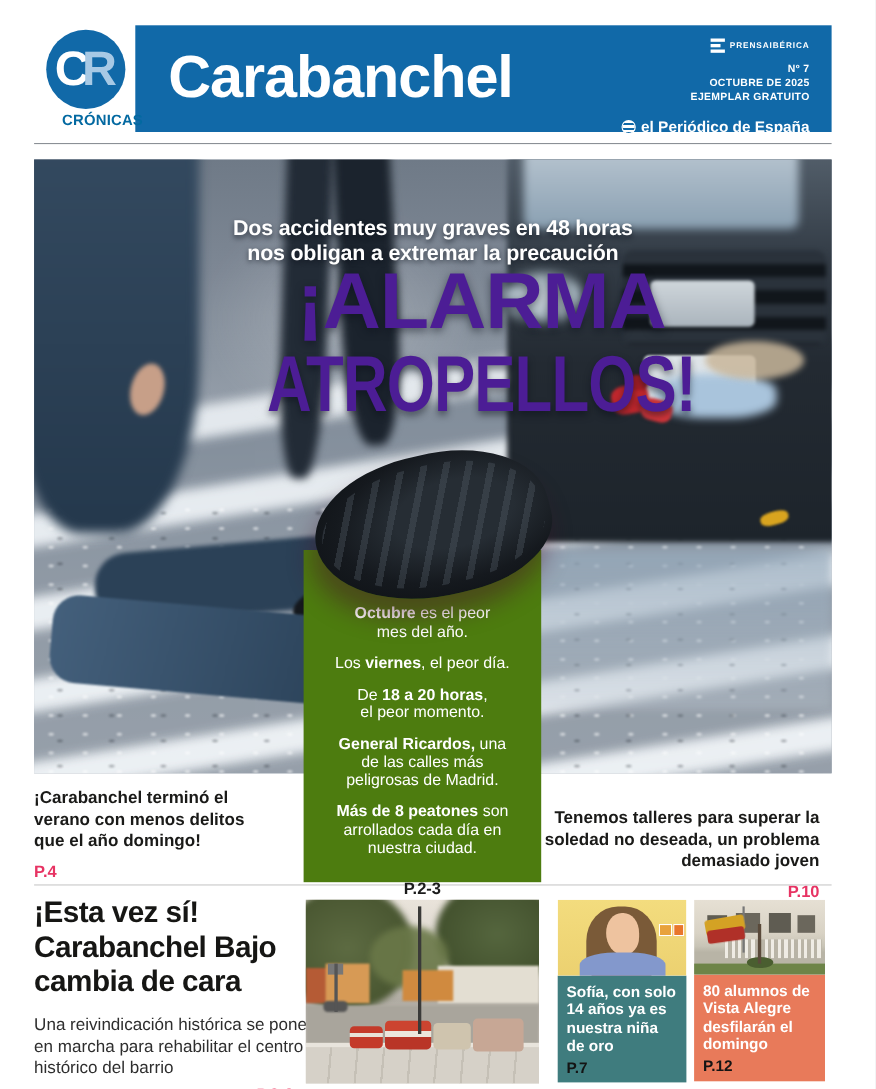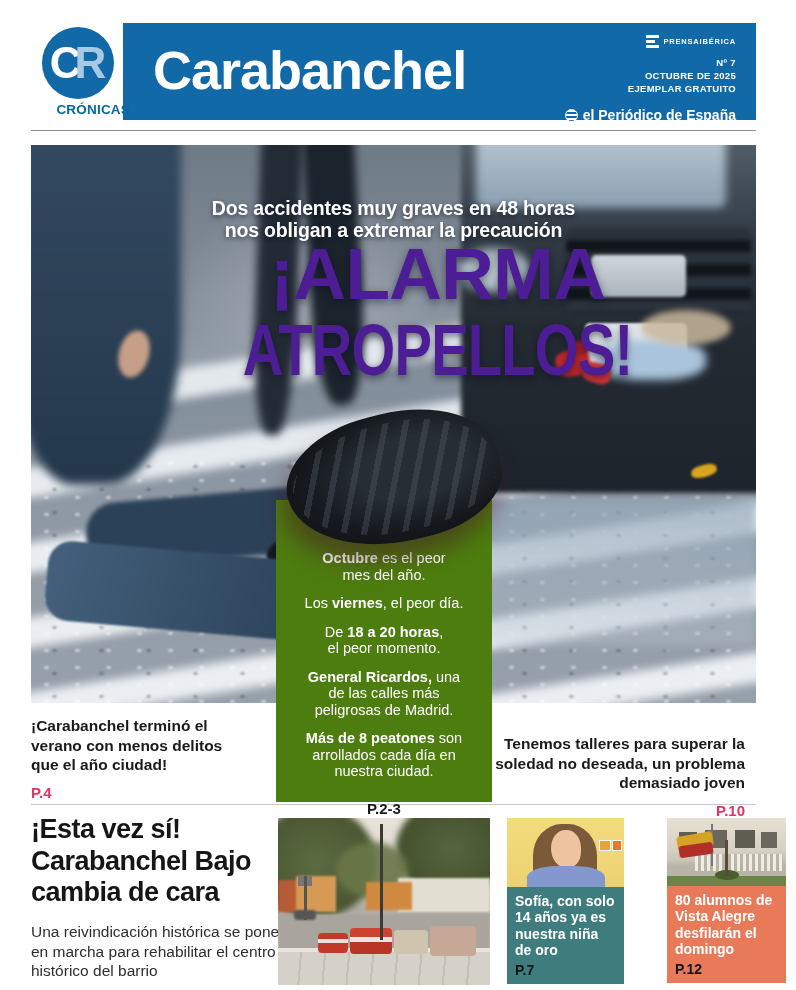--- a/index.html
+++ b/index.html
@@ -149,21 +149,21 @@
   .sp-bar4{left:152px;top:108px;width:46px;height:30px;border-radius:4px;background:#c7a795;filter:blur(0.5px);}
   .sp-pole{left:102px;top:6px;width:3px;height:116px;background:#3a3a38;}
   .sp-sign{left:20px;top:58px;width:14px;height:10px;background:#777;}
   .sp-pole2{left:26px;top:58px;width:3px;height:44px;background:#555;}
   .sp-fg{left:0;top:134px;width:212px;height:33px;
     background:repeating-linear-gradient(95deg,#d6d1c8 0 22px,#c5c0b6 22px 24px);}
   .sp-curb{left:0;top:130px;width:212px;height:4px;background:#e8e4dc;}
 
   .card{position:absolute;top:818px;display:flex;flex-direction:column;}
   .card-sofia{left:507px;width:117px;height:166px;}
-  .card-vista{left:667px;width:119px;height:165px;}
+  .card-vista{left:631px;width:119px;height:165px;}
   .card-photo{position:relative;overflow:hidden;}
   .card-sofia .card-photo{height:73px;}
   .card-vista .card-photo{height:76px;}
   .card-panel{flex:1;box-sizing:border-box;padding:6px 8px;color:#fff;}
   .card-sofia .card-panel{background:#3f7c7e;}
   .card-vista .card-panel{background:#e87a5a;}
   .card-title{font-size:14px;font-weight:700;line-height:1.18;}
   .card-page{margin-top:3px;color:#141414;font-size:14px;font-weight:700;}
   .card-photo .abs{position:absolute;}
   .cs-bg{inset:0;background:linear-gradient(180deg,#f3dc7e,#ecd170);}
@@ -267,21 +267,21 @@
   <aside class="factbox">
     <p class="fact f0"><span></span><b>Octubre</b><span> es el peor mes del año.</span></p>
     <p class="fact f1"><span>Los </span><b>viernes</b><span>, el peor día.</span></p>
     <p class="fact f2"><span>De </span><b>18 a 20 horas</b><span>, el peor momento.</span></p>
     <p class="fact f3"><span></span><b>General Ricardos,</b><span> una de las calles más peligrosas de Madrid.</span></p>
     <p class="fact f4"><span></span><b>Más de 8 peatones</b><span> son arrollados cada día en nuestra ciudad.</span></p>
     <div class="fact-page">P.2-3</div>
   </aside>
 
   <div class="teaser teaser-left">
-    <div>¡Carabanchel terminó el verano con menos delitos que el año ciudad!</div>
+    <div>¡Carabanchel terminó el verano con menos delitos que el año domingo!</div>
     <div class="page-ref">P.4</div>
   </div>
   <div class="teaser teaser-right">
     <div>Tenemos talleres para superar la soledad no deseada, un problema demasiado joven</div>
     <div class="page-ref">P.10</div>
   </div>
   <div class="rule rule-mid"></div>
 
   <section class="renewal">
     <h2>¡Esta vez sí! Carabanchel Bajo cambia de cara</h2>

